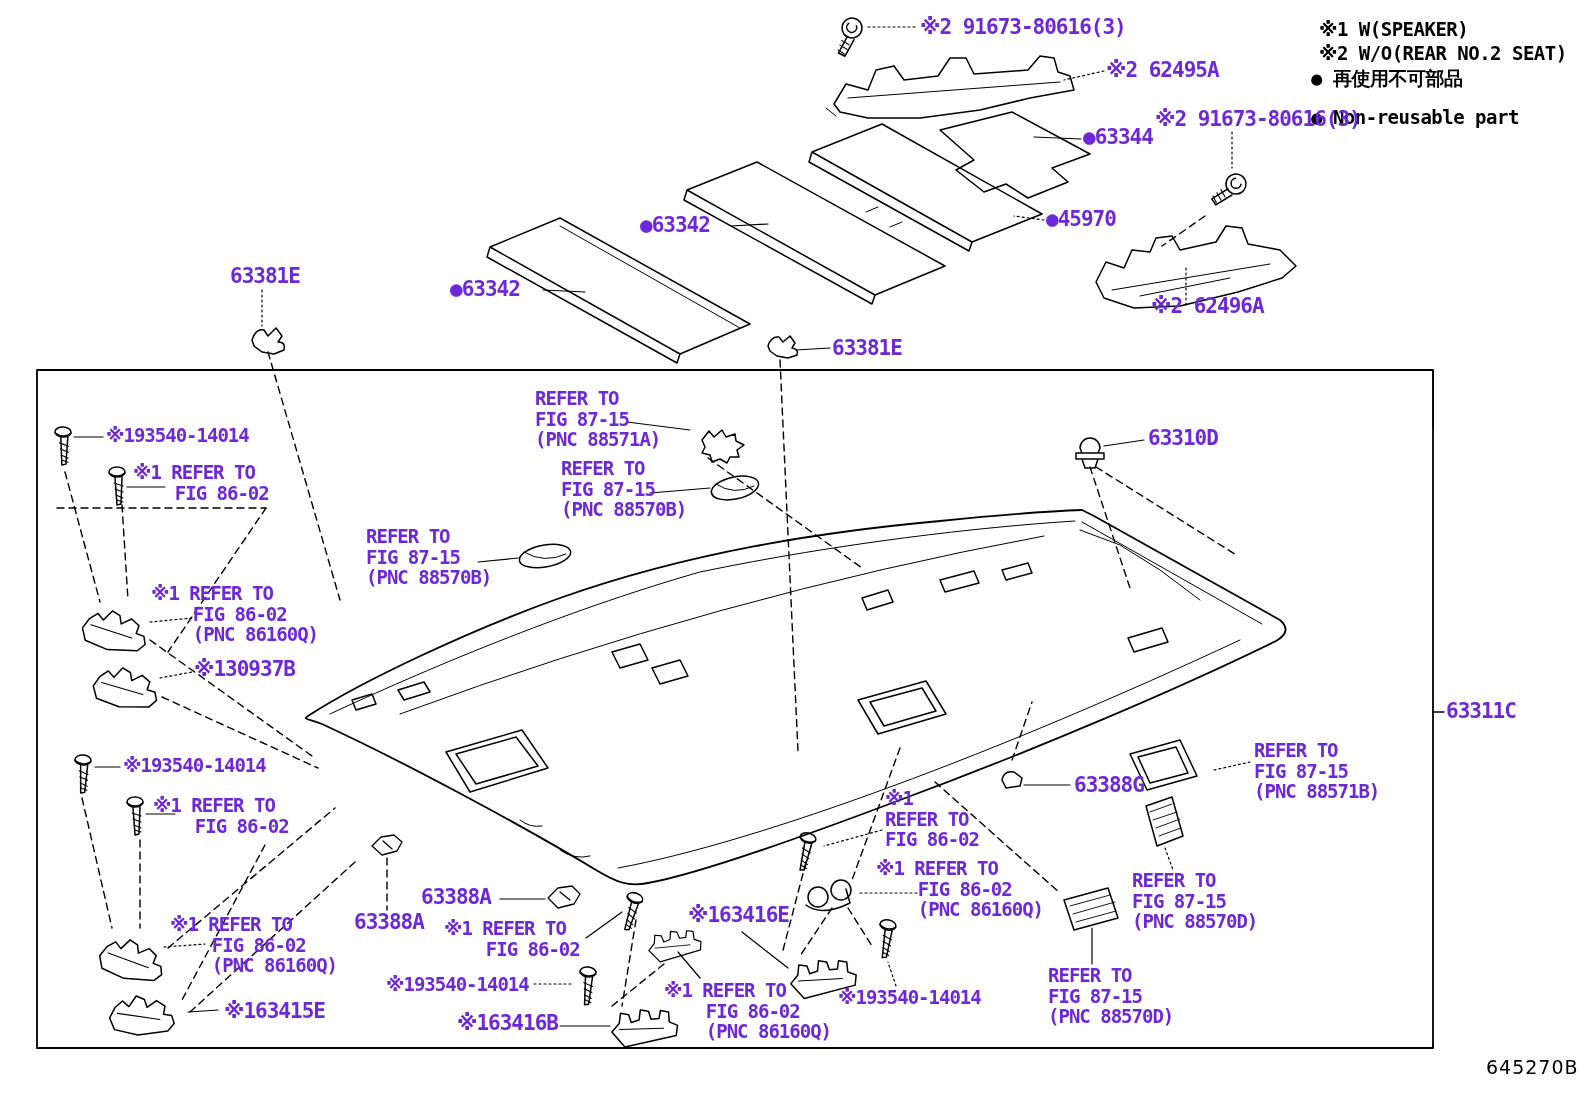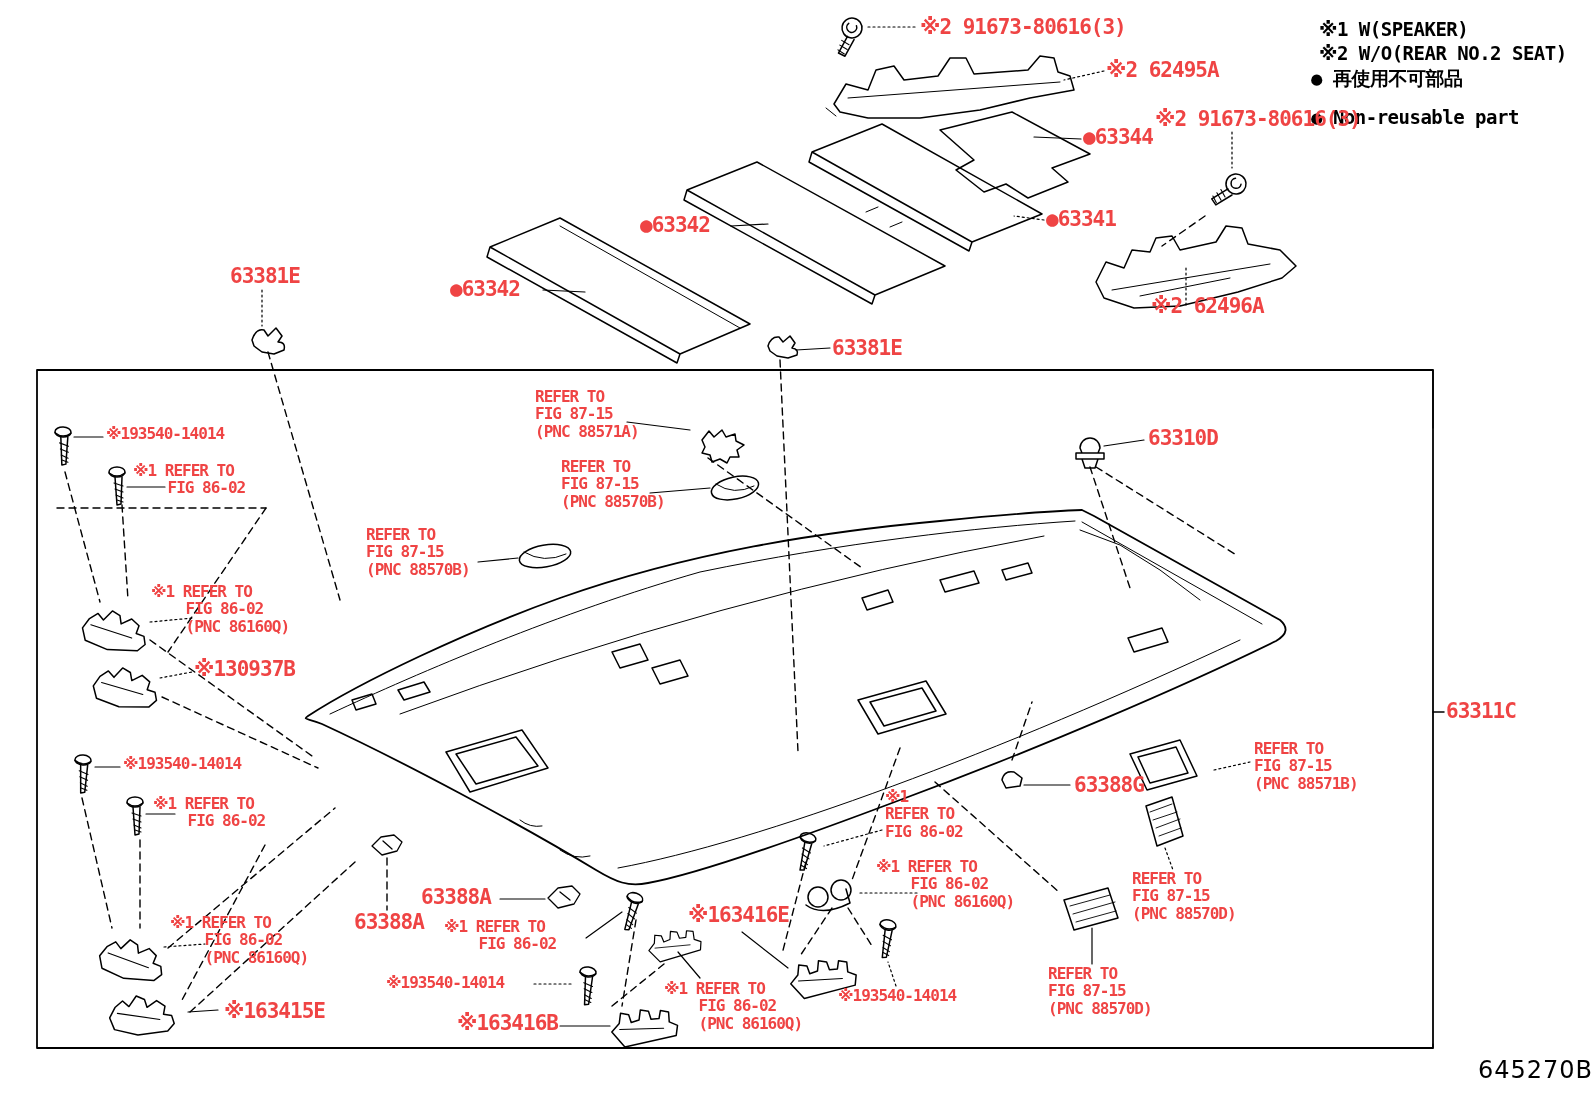--- a/index.html
+++ b/index.html
@@ -1,24 +1,24 @@
 <!DOCTYPE html>
 <html><head>
 <meta charset="utf-8">
 <style>
   html,body{margin:0;padding:0;background:#fff;}
   .stage{position:relative;width:1592px;height:1099px;background:#ffffff;overflow:hidden;
          font-family:"DejaVu Sans Mono","DejaVu Sans",monospace;color:#000;}
   svg{position:absolute;left:0;top:0;}
   .callout{position:absolute;font-weight:700;font-size:21px;line-height:1.08;
-           white-space:pre;letter-spacing:-1px;color:#ef4444;}
-  .note{font-size:16px;}
+           white-space:pre;letter-spacing:-1px;color:#6d28d9;}
+  .note{font-size:19px;}
   .legend-line{position:absolute;font-weight:700;font-size:19px;letter-spacing:-0.5px;white-space:pre;}
   .footer{position:absolute;font-family:"DejaVu Sans","Liberation Sans",sans-serif;
-          font-weight:400;font-size:24px;letter-spacing:1px;}
+          font-weight:400;font-size:19px;letter-spacing:1px;margin-left:8px;}
 </style>
 </head>
 <body>
 
 <div class="stage">
 
 <svg width="1592" height="1099" viewBox="0 0 1592 1099" fill="none" stroke="#000" stroke-width="1.5" stroke-linejoin="round" stroke-linecap="round">
   <defs>
     <g id="screwV">
       <ellipse cx="0" cy="0" rx="8" ry="5"></ellipse>
@@ -233,21 +233,21 @@
   <div class="legend-line" style="left:1319px;top:18px">※1 W(SPEAKER)</div>
   <div class="legend-line" style="left:1319px;top:42px">※2 W/O(REAR NO.2 SEAT)</div>
   <div class="legend-line" style="left:1311px;top:66px">● 再使用不可部品</div>
   <div class="legend-line" style="left:1311px;top:106px">● Non-reusable part</div>
 
   <div class="callout" style="left:920px;top:16px">※2 91673-80616(3)</div>
   <div class="callout" style="left:1106px;top:59px">※2 62495A</div>
   <div class="callout" style="left:1083px;top:126px">●63344</div>
   <div class="callout" style="left:1155px;top:108px">※2 91673-80616(3)</div>
   <div class="callout" style="left:640px;top:214px">●63342</div>
-  <div class="callout" style="left:1046px;top:208px">●63341</div>
+  <div class="callout" style="left:1046px;top:208px">●45970</div>
   <div class="callout" style="left:230px;top:265px">63381E</div>
   <div class="callout" style="left:450px;top:278px">●63342</div>
   <div class="callout" style="left:1151px;top:295px">※2 62496A</div>
   <div class="callout" style="left:832px;top:337px">63381E</div>
   <div class="callout note" style="left:535px;top:388px">REFER TO
 FIG 87-15
 (PNC 88571A)</div>
   <div class="callout note" style="left:561px;top:458px">REFER TO
 FIG 87-15
 (PNC 88570B)</div>

